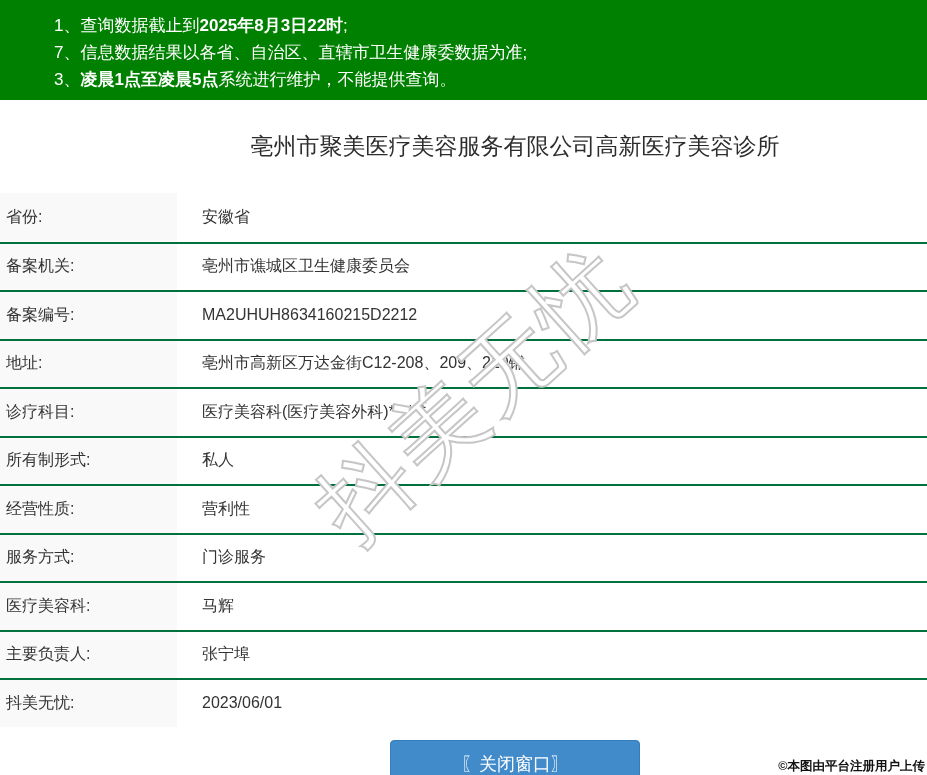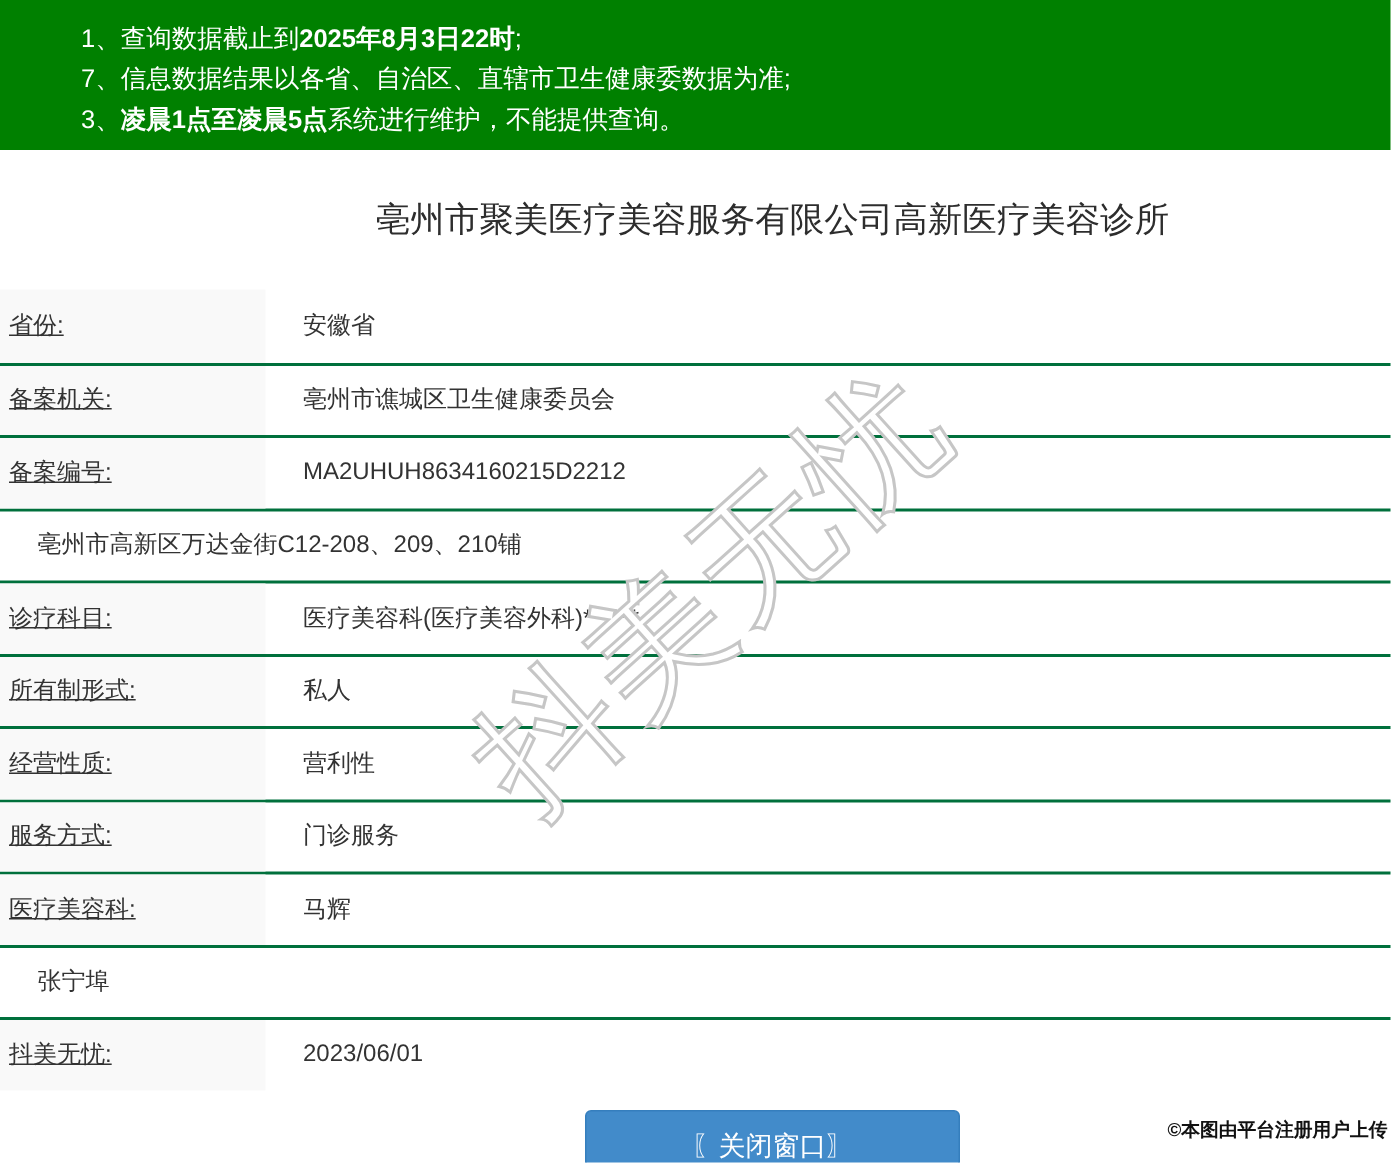--- a/index.html
+++ b/index.html
@@ -48,21 +48,20 @@
     align-items: stretch;
   }
   .info-row + .info-row { border-top: 2px solid #00703c; }
   .cell-label {
     width: 177px; flex: 0 0 177px;
     background: #f9f9f9;
     display: flex; align-items: center;
     box-sizing: border-box;
     padding-left: 6px;
     font-size: 16px;
-    text-decoration: underline;
   }
   .cell-value {
     flex: 1;
     display: flex; align-items: center;
     box-sizing: border-box;
     padding-left: 25px;
     font-size: 16px;
   }
 
   
@@ -90,21 +89,21 @@
     border: 1px solid #357ebd;
     border-radius: 4px;
     color: #ffffff;
     font-size: 18px;
     cursor: pointer;
   }
 
   
   .upload-caption {
     position: absolute;
-    right: 2px; bottom: 13px;
+    right: 2px; bottom: 0;
     font-size: 12.5px;
     font-weight: bold;
     color: #111;
     z-index: 10;
     text-shadow:
       -1px -1px 0 #fff, 1px -1px 0 #fff,
       -1px  1px 0 #fff, 1px  1px 0 #fff,
       -1px  0   0 #fff, 1px  0   0 #fff,
        0   -1px 0 #fff, 0    1px 0 #fff;
   }
@@ -131,20 +130,21 @@
     </div>
     <div class="info-row">
       <div class="cell-label">备案机关:</div>
       <div class="cell-value">亳州市谯城区卫生健康委员会</div>
     </div>
     <div class="info-row">
       <div class="cell-label">备案编号:</div>
       <div class="cell-value">MA2UHUH8634160215D2212</div>
     </div>
     <div class="info-row">
+      <div class="cell-label">地址:</div>
       <div class="cell-value">亳州市高新区万达金街C12-208、209、210铺</div>
     </div>
     <div class="info-row">
       <div class="cell-label">诊疗科目:</div>
       <div class="cell-value">医疗美容科(医疗美容外科)******</div>
     </div>
     <div class="info-row">
       <div class="cell-label">所有制形式:</div>
       <div class="cell-value">私人</div>
     </div>
@@ -154,20 +154,21 @@
     </div>
     <div class="info-row">
       <div class="cell-label">服务方式:</div>
       <div class="cell-value">门诊服务</div>
     </div>
     <div class="info-row">
       <div class="cell-label">医疗美容科:</div>
       <div class="cell-value">马辉</div>
     </div>
     <div class="info-row">
+      <div class="cell-label">主要负责人:</div>
       <div class="cell-value">张宁埠</div>
     </div>
     <div class="info-row">
       <div class="cell-label">抖美无忧:</div>
       <div class="cell-value">2023/06/01</div>
     </div>
   </div>
 
   <div class="btn-row">
     <div class="close-btn">〖关闭窗口〗</div>

